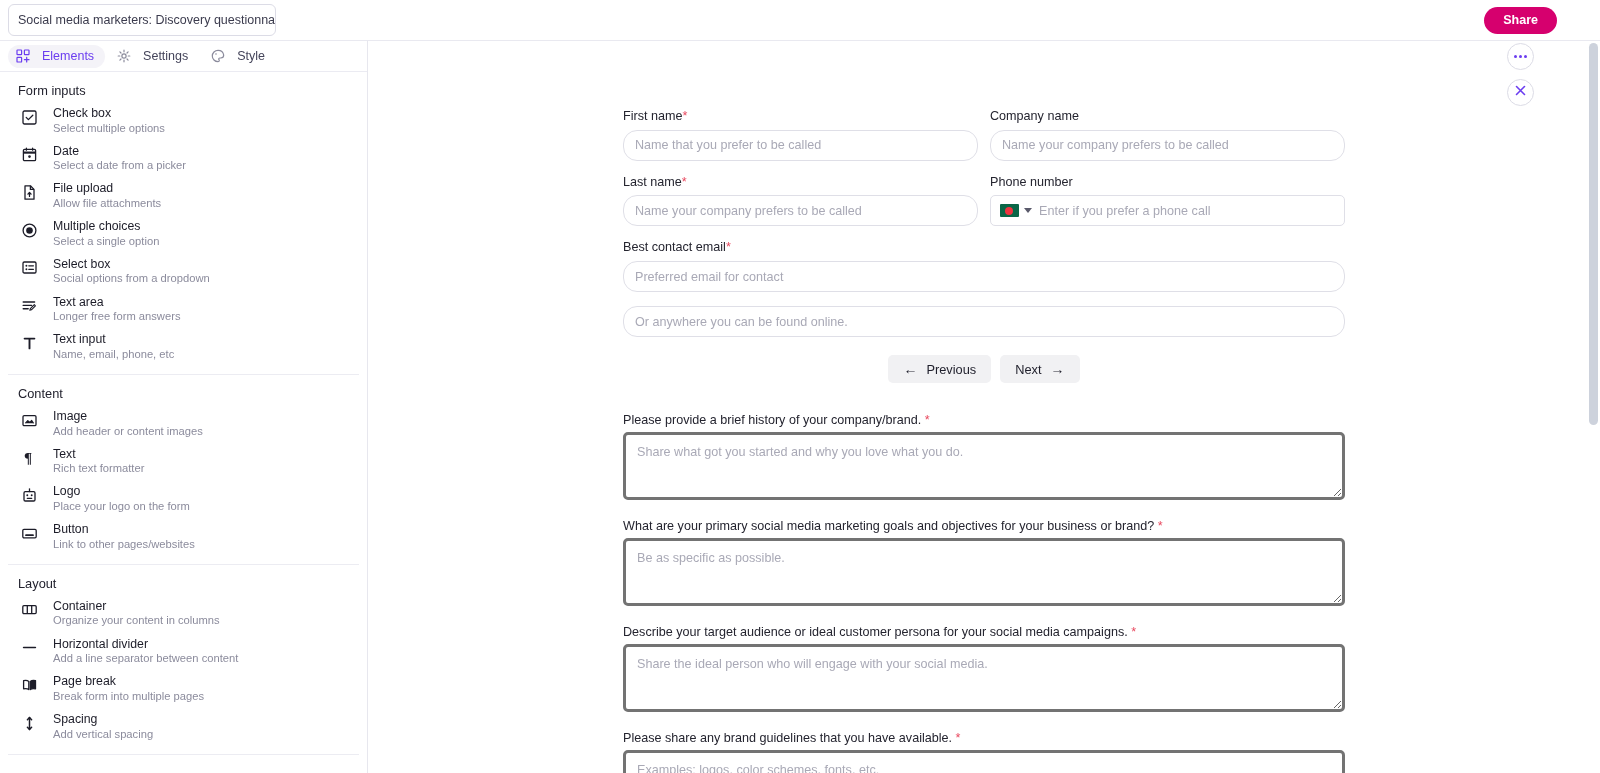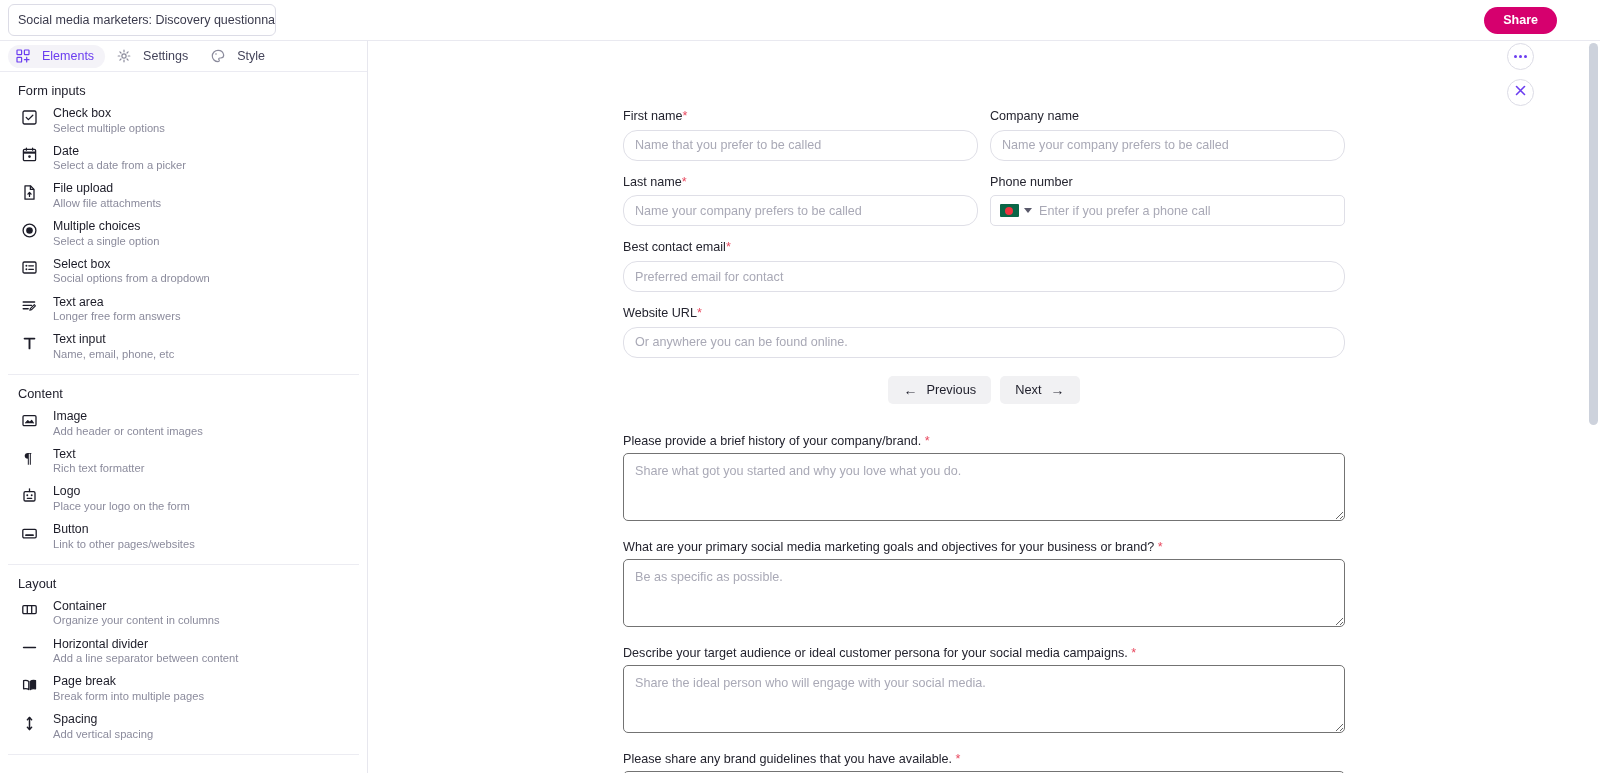--- a/index.html
+++ b/index.html
@@ -164,21 +164,21 @@
     display: flex; align-items: center; gap: 9px;
     height: 28px; padding: 0 15px;
     background: #f1f1f3; border: none; border-radius: 5px;
     font-size: 12.8px; font-family: "Liberation Sans", sans-serif;
     color: #1f1f2b; cursor: pointer;
   }
   .nav-btn .ar { font-size: 14px; line-height: 1; }
 
   .ftext {
     width: 100%; height: 68px;
-    border: 1px solid #737373; border-radius: 5px;
+    border: 3px solid #737373; border-radius: 5px;
     background: #fff; padding: 9px 11px;
     font-size: 12.6px; font-family: "Liberation Sans", sans-serif;
     color: #24242f; outline: none; resize: vertical;
     line-height: 1.3;
   }
   .ftext::placeholder { color: #a9a9b6; }
   .qgroup { margin-bottom: 15px; }
   .qlabel { font-size: 12.6px; color: #24242f; margin-bottom: 5px; display: block; }
 
   
@@ -515,21 +515,20 @@
             </div>
           </div>
         </div>
 
         <div class="fgroup">
           <label class="flabel"><span>Best contact email</span><span class="req">*</span></label>
           <input class="finput" type="text" placeholder="Preferred email for contact" style="">
         </div>
 
         <div class="fgroup">
-          <label class="flabel"><span>Website URL</span><span class="req">*</span></label>
           <input class="finput" type="text" placeholder="Or anywhere you can be found online." style="">
         </div>
 
         <div class="nav-row">
           <button class="nav-btn">
             <span class="ar">←</span>
             <span>Previous</span>
           </button>
           <button class="nav-btn">
             <span>Next</span>

